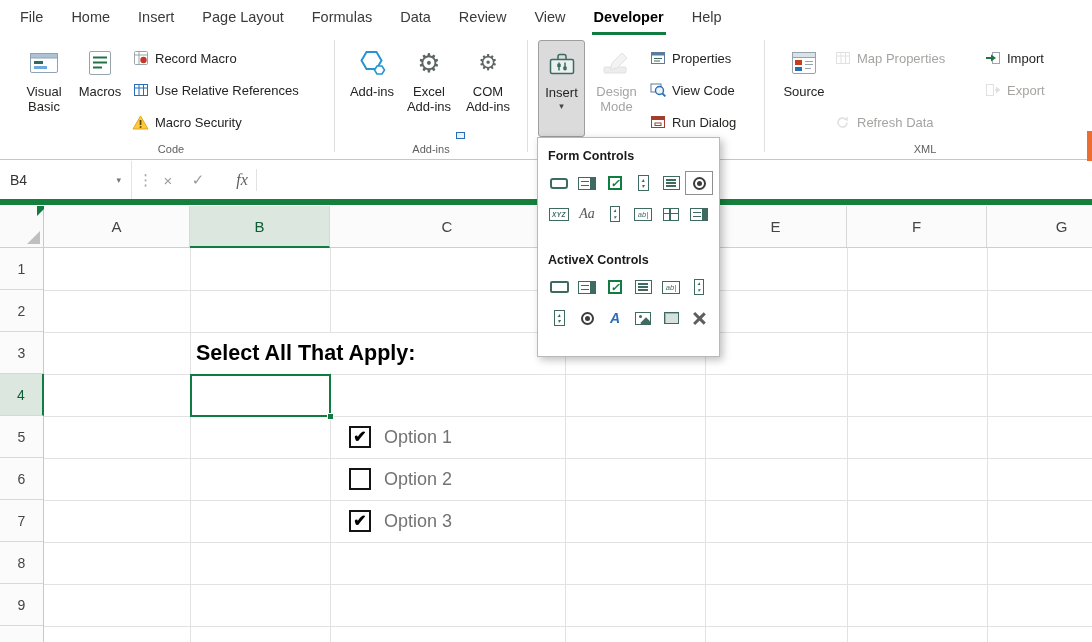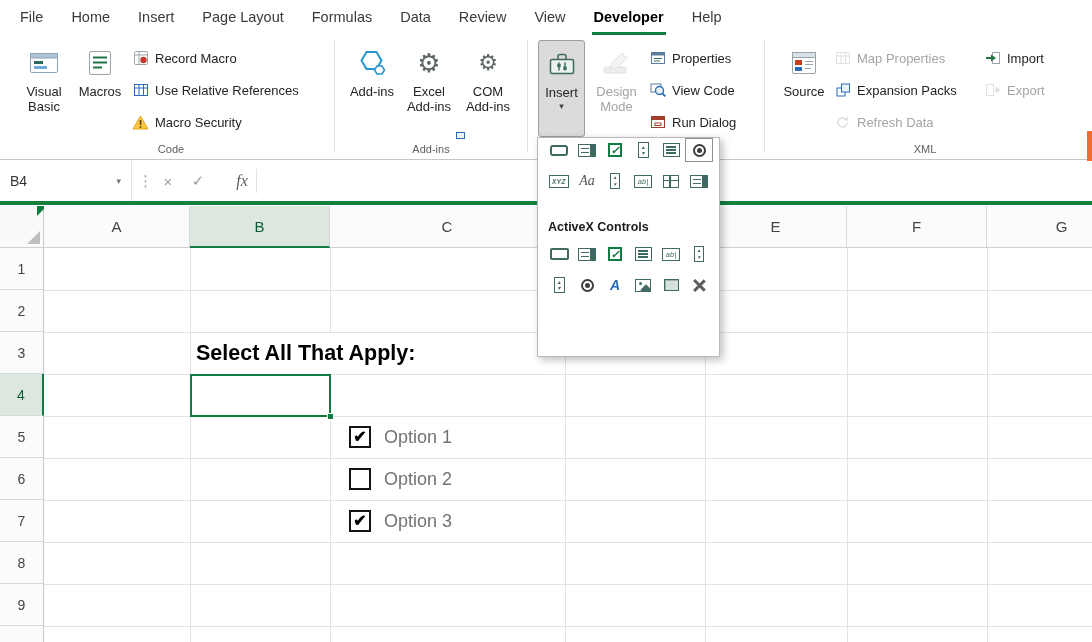--- a/index.html
+++ b/index.html
@@ -33,21 +33,21 @@
   .disabled .bicon, .smallbtn.disabled .sicon { opacity:.45; filter:grayscale(1); }
   .sicon { width:17px; height:16px; display:flex; align-items:center; justify-content:center; }
   .gear { font-size:26px; color:#5d6663; line-height:28px; }
   .gear.small { font-size:22px; position:relative; }
   .miniwin { position:absolute; left:-4px; bottom:-2px; width:9px; height:7px;
     background:#eaf3f8; border:1.5px solid #2b6cb8; }
   .edge-accent { position:absolute; right:0; top:131px; width:5px; height:30px; background:#ed6c2f; }
 
   
   .fbar { position:absolute; left:0; top:161px; right:0; height:44px; background:#fff;
-    border-bottom:4px solid #15803d; }
+    border-bottom:6px solid #15803d; }
   .namebox { position:absolute; left:0; top:0; width:132px; height:100%;
     border-right:1px solid #e3e3e3; display:flex; align-items:center; padding-left:10px;
     font-size:14px; color:#333; }
   .namebox .nchev { position:absolute; right:10px; font-size:9px; color:#777; }
   .fb-dots { position:absolute; left:138px; top:0; height:100%; display:flex; align-items:center;
     font-size:15px; color:#a0a0a0; }
   .fb-btn { position:absolute; top:0; height:100%; width:28px; display:flex; align-items:center;
     justify-content:center; color:#9a9a9a; font-size:15px; }
   .fb-fx { font-family:"Liberation Serif", serif; font-style:italic; font-size:16px; color:#5f5f5f; }
   .fb-sep { position:absolute; left:256px; top:8px; bottom:8px; width:1px; background:#e3e3e3; }
@@ -312,29 +312,20 @@
       <span class="sicon">
         <svg width="16" height="16">
           <rect x="1.5" y="2.5" width="13" height="11" fill="#fff" stroke="#bdbdbd"></rect>
           <line x1="1.5" y1="6" x2="14.5" y2="6" stroke="#bdbdbd"></line>
           <line x1="6" y1="2.5" x2="6" y2="13.5" stroke="#bdbdbd"></line>
           <line x1="10.5" y1="2.5" x2="10.5" y2="13.5" stroke="#bdbdbd"></line>
         </svg>
       </span>
       <span>Map Properties</span>
     </div>
-    <div class="smallbtn" style="left:834px;top:42px;">
-      <span class="sicon">
-        <svg width="16" height="16">
-          <rect x="2" y="6" width="8" height="8" fill="#fff" stroke="#2b6cb8"></rect>
-          <rect x="6.5" y="2" width="8" height="8" fill="#eaf3f8" stroke="#2b6cb8"></rect>
-        </svg>
-      </span>
-      <span>Expansion Packs</span>
-    </div>
     <div class="smallbtn disabled" style="left:834px;top:74px;">
       <span class="sicon">
         <svg width="15" height="15">
           <path d="M12 7.5 a4.5 4.5 0 1 1 -1.8 -3.6" fill="none" stroke="#bdbdbd" stroke-width="1.6"></path>
           <polygon points="12.5,1.5 13,6 9,4.8" fill="#bdbdbd"></polygon>
         </svg>
       </span>
       <span>Refresh Data</span>
     </div>
     <div class="smallbtn" style="left:984px;top:10px;">
@@ -431,20 +422,21 @@
   </div>
   <div class="optrow" style="top:509px;">
     <span class="optbox">✔</span>
     <span class="optlabel">Option 3</span>
   </div>
 
   <div class="sel-cell"></div>
   <div class="fill-handle"></div>
 
   <div class="ddl">
+    <div class="ddl-h">Form Controls</div>
     <div class="ddl-row">
       <div class="mi">
           <i class="i-button"></i>
         </div>
       <div class="mi">
           <i class="i-combo"></i>
         </div>
       <div class="mi">
           <i class="i-check">✓</i>
         </div>

